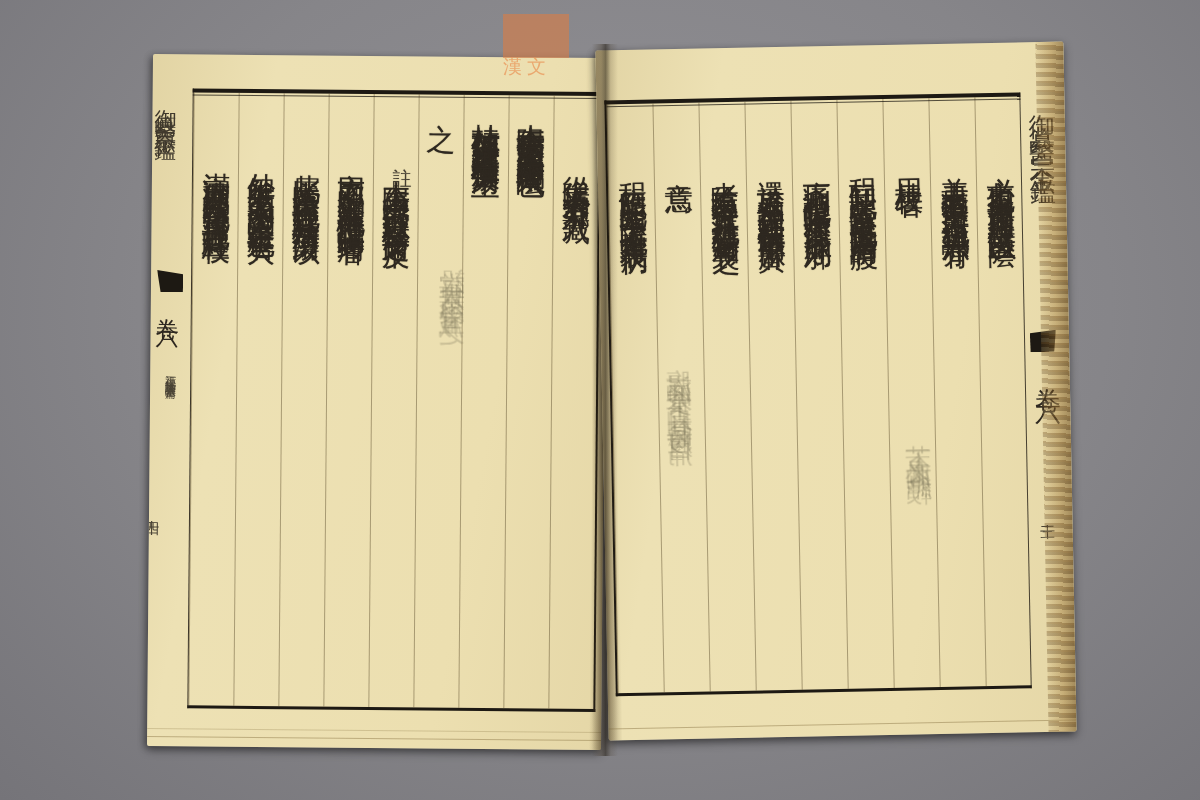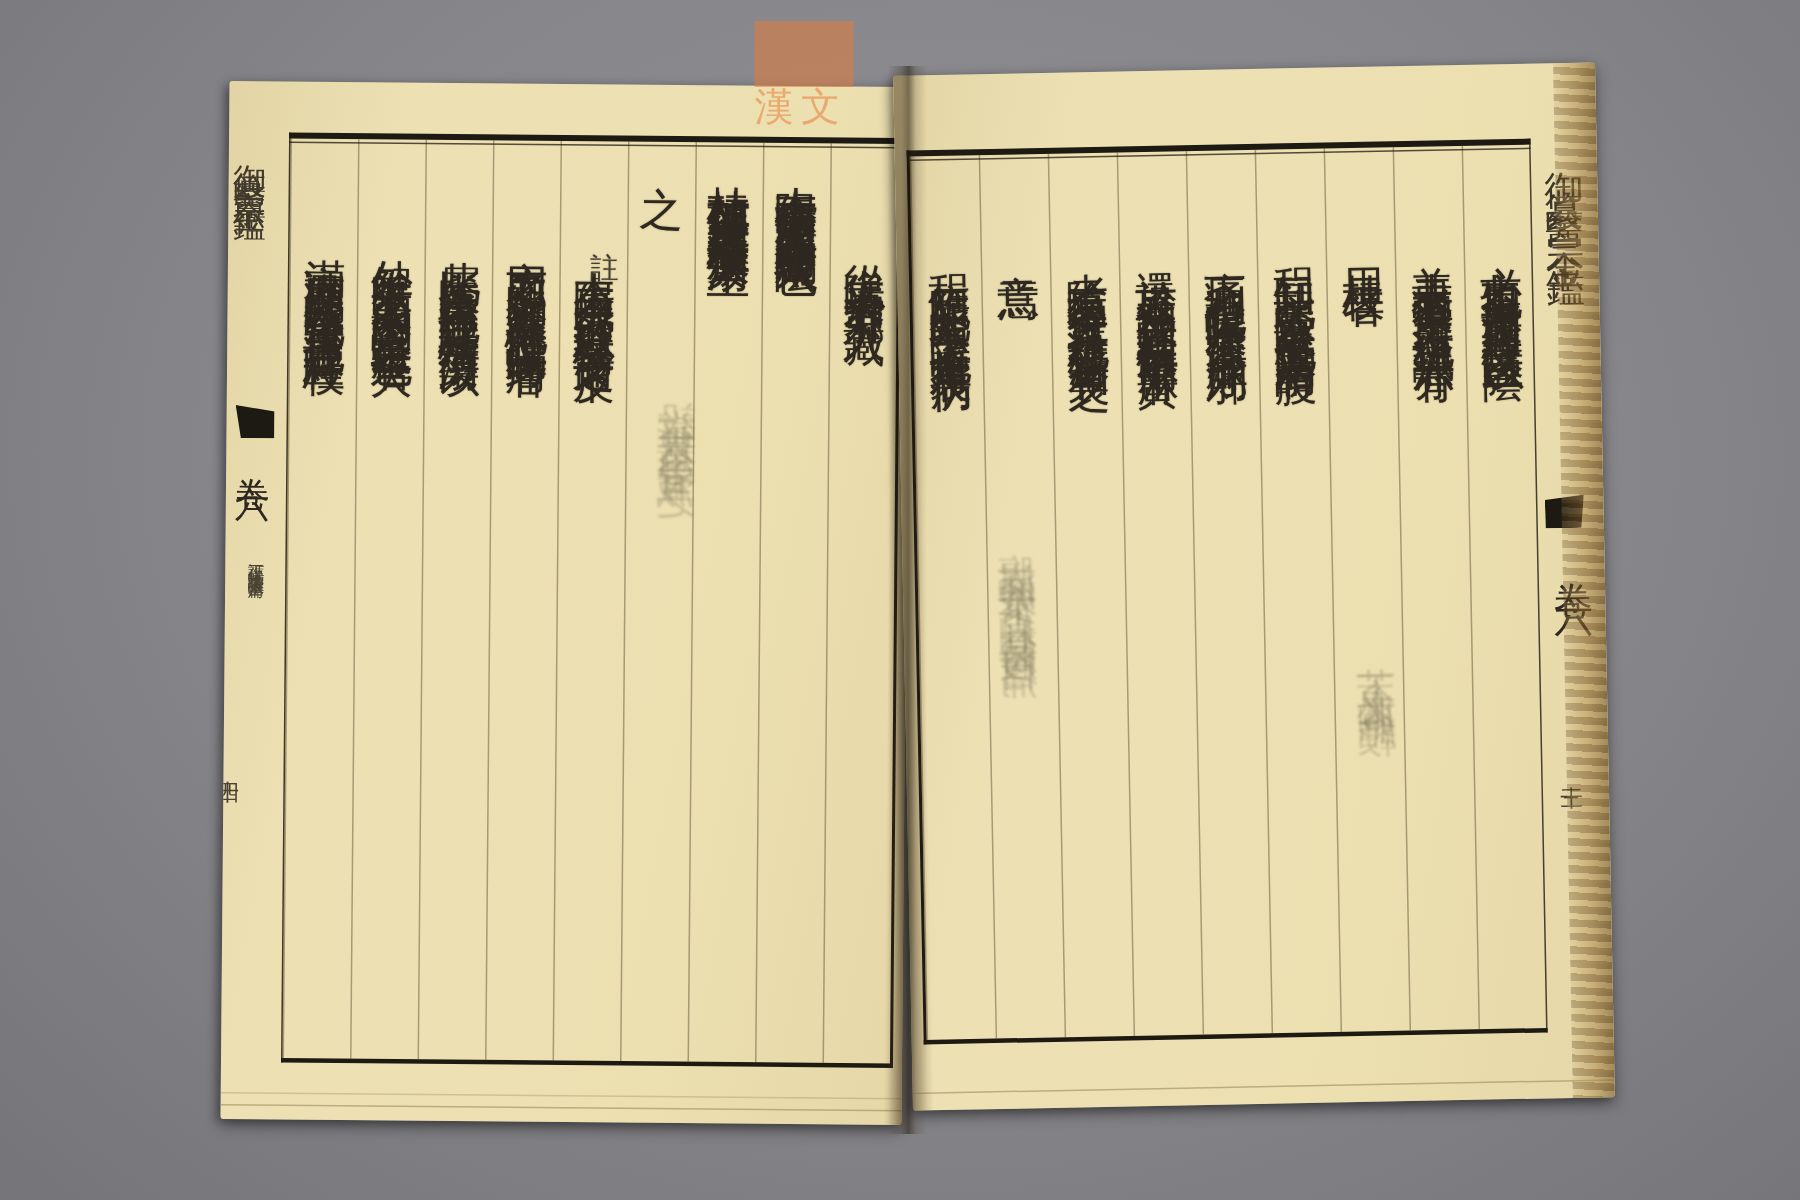--- a/index.html
+++ b/index.html
@@ -52,21 +52,21 @@
     color:rgba(122,115,90,.30);filter:blur(.7px);transform:scaleX(-1);pointer-events:none;}
   .fold-edge{position:absolute;top:0;bottom:0;right:0;width:28px;z-index:8;
     background:
       repeating-linear-gradient(4deg, rgba(120,86,38,.38) 0 2px, rgba(205,178,118,.22) 2px 6px, rgba(90,62,24,.30) 6px 9px),
       linear-gradient(90deg, rgba(0,0,0,0) 0%, rgba(150,113,54,.42) 55%, rgba(101,72,30,.62) 100%);}
   .deck-line{position:absolute;left:0;right:0;height:1px;background:rgba(150,130,82,.55);}
   #gutter{position:absolute;left:592px;top:44px;width:26px;height:712px;z-index:15;pointer-events:none;
     background:linear-gradient(90deg, rgba(55,42,22,0) 0%, rgba(55,42,22,.30) 35%, rgba(28,21,10,.5) 52%, rgba(55,42,22,.18) 72%, rgba(55,42,22,0) 100%);}
   #watermark{position:absolute;left:503px;top:14px;width:68px;z-index:20;pointer-events:none;}
   #watermark .wm-block{width:66px;height:44px;background:rgba(225,123,62,.55);}
-  #watermark .wm-text{margin-top:-4px;font-size:26px;letter-spacing:5px;
+  #watermark .wm-text{margin-top:-4px;font-size:19px;letter-spacing:5px;
     color:rgba(234,146,84,.70);filter:blur(.4px);}
 </style>
 </head>
 <body>
 
 <div id="stage">
 
   <div class="page" id="left-page">
     <div class="spine" id="left-spine">
       <div class="title">御纂醫宗金鑑</div>

